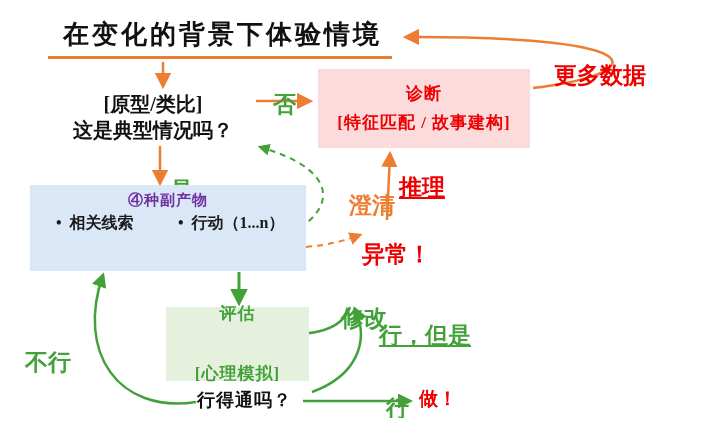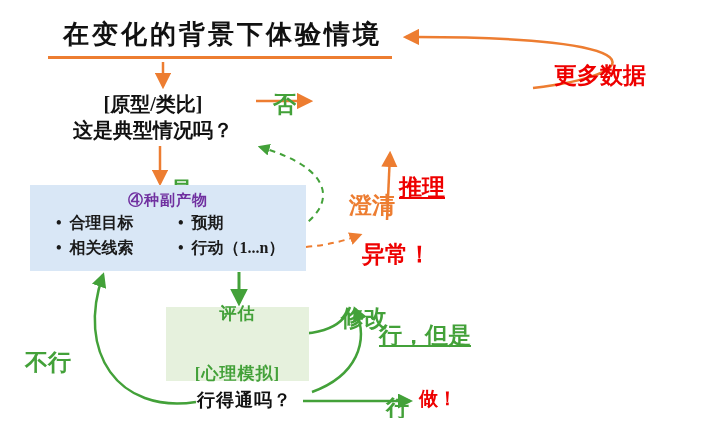--- a/index.html
+++ b/index.html
@@ -62,32 +62,32 @@
   <div class="lbl title">在变化的背景下体验情境</div>
   <div class="underline"></div>
 
   <div class="lbl typicalq">
     <div>[原型/类比]</div>
     <div>这是典型情况吗？</div>
   </div>
 
   <div class="lbl green fs17" style="left:273px;top:71px;">否</div>
 
+  <div class="box diagnosis">
+    <div>诊断</div>
+    <div>[特征匹配 / 故事建构]</div>
+  </div>
 
   <div class="lbl red fs17" style="left:554px;top:42px;">更多数据</div>
   <div class="lbl red fs17" style="left:399px;top:154px;text-decoration:underline;">推理</div>
   <div class="lbl orange-t fs17" style="left:349px;top:172px;">澄清</div>
   <div class="lbl green fs17" style="left:170px;top:157px;">是</div>
 
   <div class="byproducts">
     <div class="byp-title">④种副产物</div>
-    <div class="brow">
-      <span class="bitem1"><span>•</span>&nbsp;&nbsp;<span>合理目标</span></span>
-      <span><span>•</span>&nbsp;&nbsp;<span>预期</span></span>
-    </div>
     <div class="brow">
       <span class="bitem1"><span>•</span>&nbsp;&nbsp;<span>相关线索</span></span>
       <span><span>•</span>&nbsp;&nbsp;<span>行动（1...n）</span></span>
     </div>
   </div>
 
   <div class="lbl red fs17" style="left:362px;top:221px;">异常！</div>
 
   <div class="box evaluate">
     <div>评估</div>

